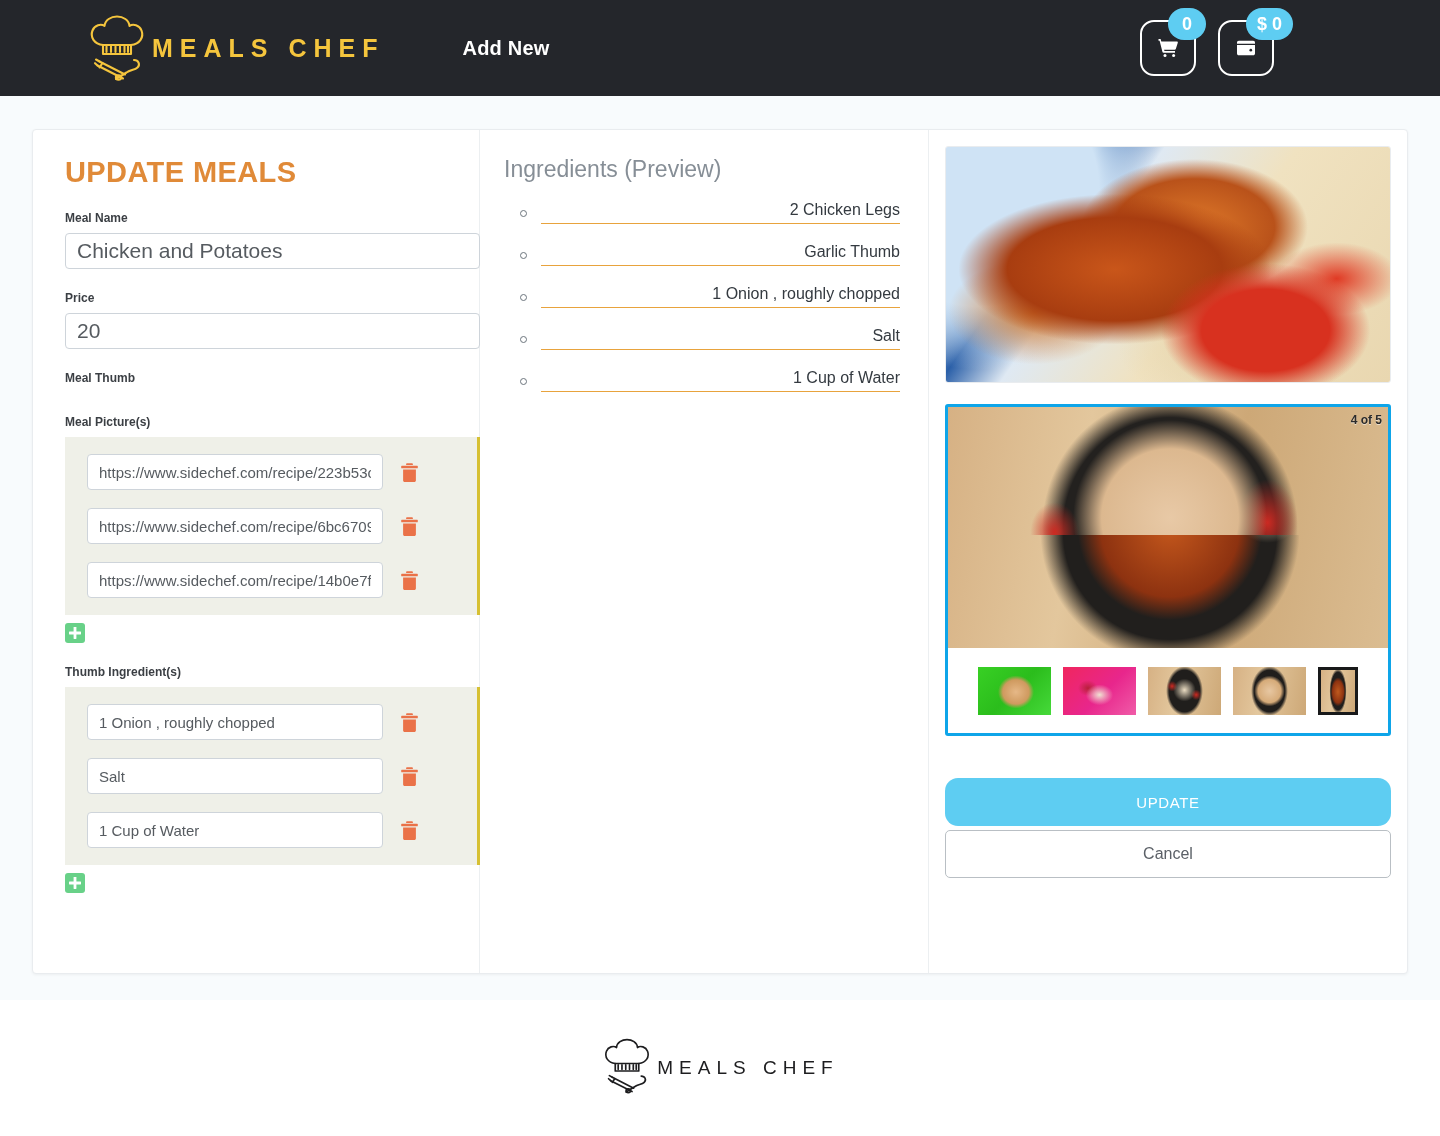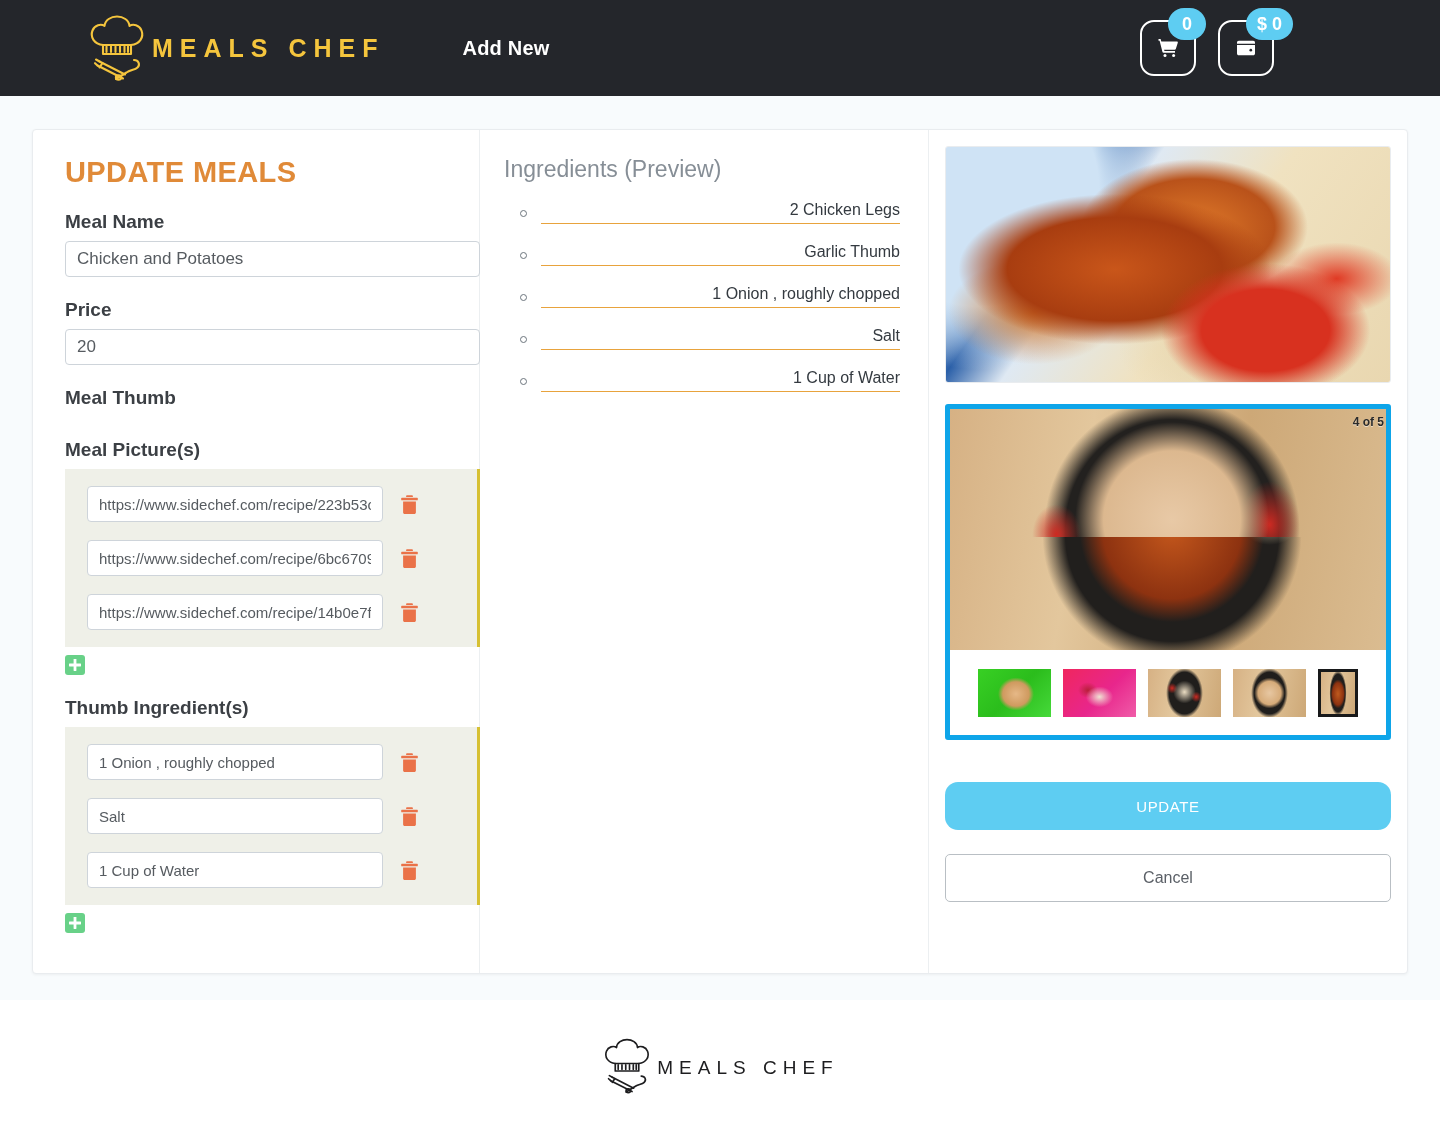--- a/index.html
+++ b/index.html
@@ -63,27 +63,27 @@
   .col-left  { width:447px; border-right:1px solid #eceff1; padding:26px 16px 0 16px; }
   .col-mid   { width:449px; border-right:1px solid #eceff1; padding:26px 24px 0 24px; }
   .col-right { flex:1; padding:16px 16px 0 16px; }
 
   
   .form-title {
     color:#e08a38; font-size:29px; font-weight:700;
     letter-spacing:.4px; margin:0 0 22px 16px;
   }
   .field-label {
-    font-size:19px; font-weight:700; color:#3b3f44;
+    font-size:12px; font-weight:700; color:#3b3f44;
     margin:0 0 8px 16px;
   }
   .txt {
     display:block; width:415px; height:36px; margin-left:16px;
     border:1px solid #ced4da; border-radius:4px;
-    padding:0 11px; font-size:17px; color:#565b60;
+    padding:0 11px; font-size:21px; color:#565b60;
     font-family:"Liberation Sans", sans-serif;
     background:#ffffff; outline:none;
   }
   .spacer-22 { height:22px; }
 
   .repeat-group {
     margin:0 0 0 16px; width:415px;
     background:#eff0e8;
     border-right:3px solid #d6c033;
     padding:17px 0 17px 0;
@@ -129,21 +129,21 @@
   }
 
   
   .hero {
     width:446px; height:237px;
     border:1px solid #e9ecef; border-radius:3px;
     overflow:hidden; position:relative; background:#f1f1f1;
   }
   .carousel-card {
     width:446px; margin-top:21px;
-    border:5px solid #0ea5e9; border-radius:3px;
+    border:3px solid #0ea5e9; border-radius:3px;
     background:#ffffff; overflow:hidden;
   }
   .carousel-stage { position:relative; width:444px; height:241px; overflow:hidden; background:#d8c5a8; }
   .slide { position:absolute; left:0; width:444px; overflow:hidden; }
   .slide-top { top:0; height:128px; }
   .slide-bot { top:128px; height:113px; }
   .counter {
     position:absolute; top:6px; right:10px;
     font-size:12px; font-weight:700; color:#2b2b2b;
     text-shadow:0 1px 0 rgba(255,255,255,.55);
@@ -160,21 +160,21 @@
   }
   .thumb.active { border:3px solid #18191a; width:40px; }
 
   .btn-update {
     display:block; width:446px; height:48px; margin-top:42px;
     background:#5ecdf2; border:none; border-radius:13px;
     color:#ffffff; font-size:15px; letter-spacing:.6px;
     font-family:"Liberation Sans", sans-serif; cursor:pointer;
   }
   .btn-cancel {
-    display:block; width:446px; height:48px; margin-top:24px;
+    display:block; width:446px; height:48px; margin-top:4px;
     background:#ffffff; border:1px solid #b9bfc4; border-radius:5px;
     color:#5b6067; font-size:16px;
     font-family:"Liberation Sans", sans-serif; cursor:pointer;
   }
 
   
   .footer {
     height:136px; background:#ffffff;
     display:flex; align-items:center; justify-content:center;
   }

